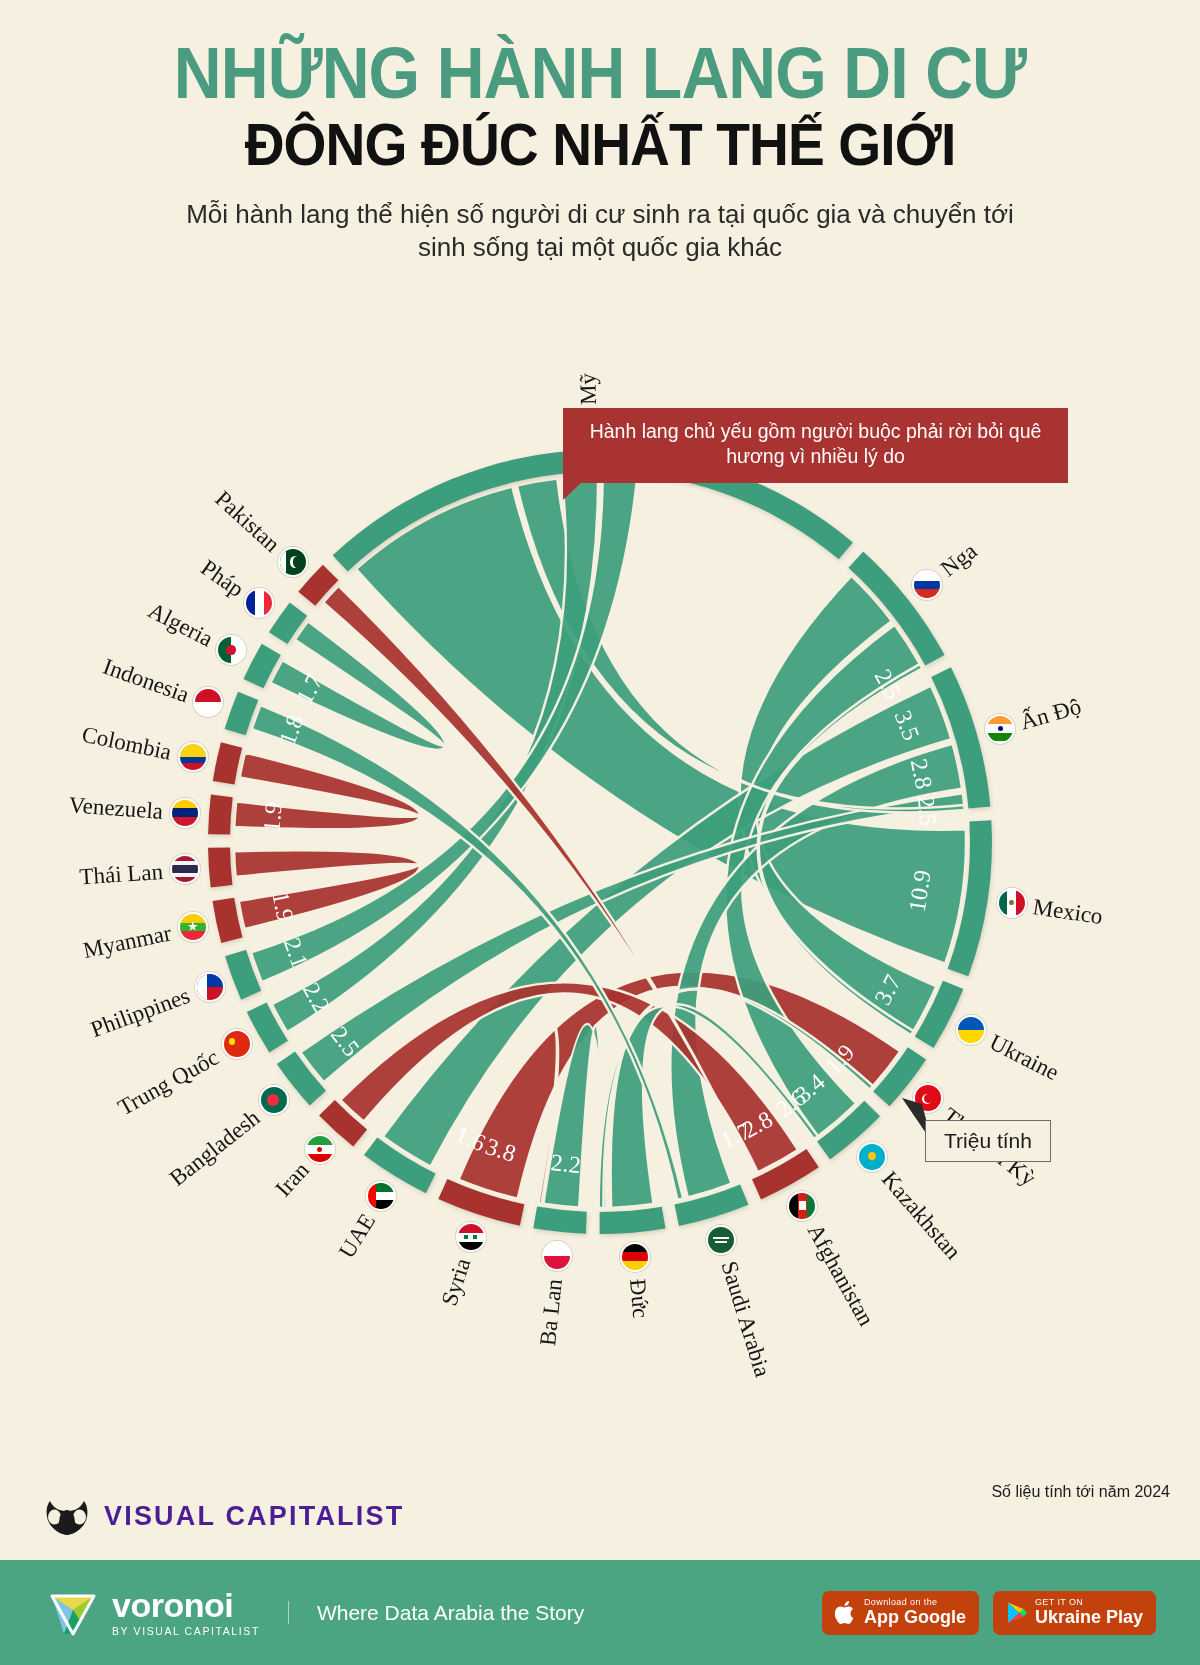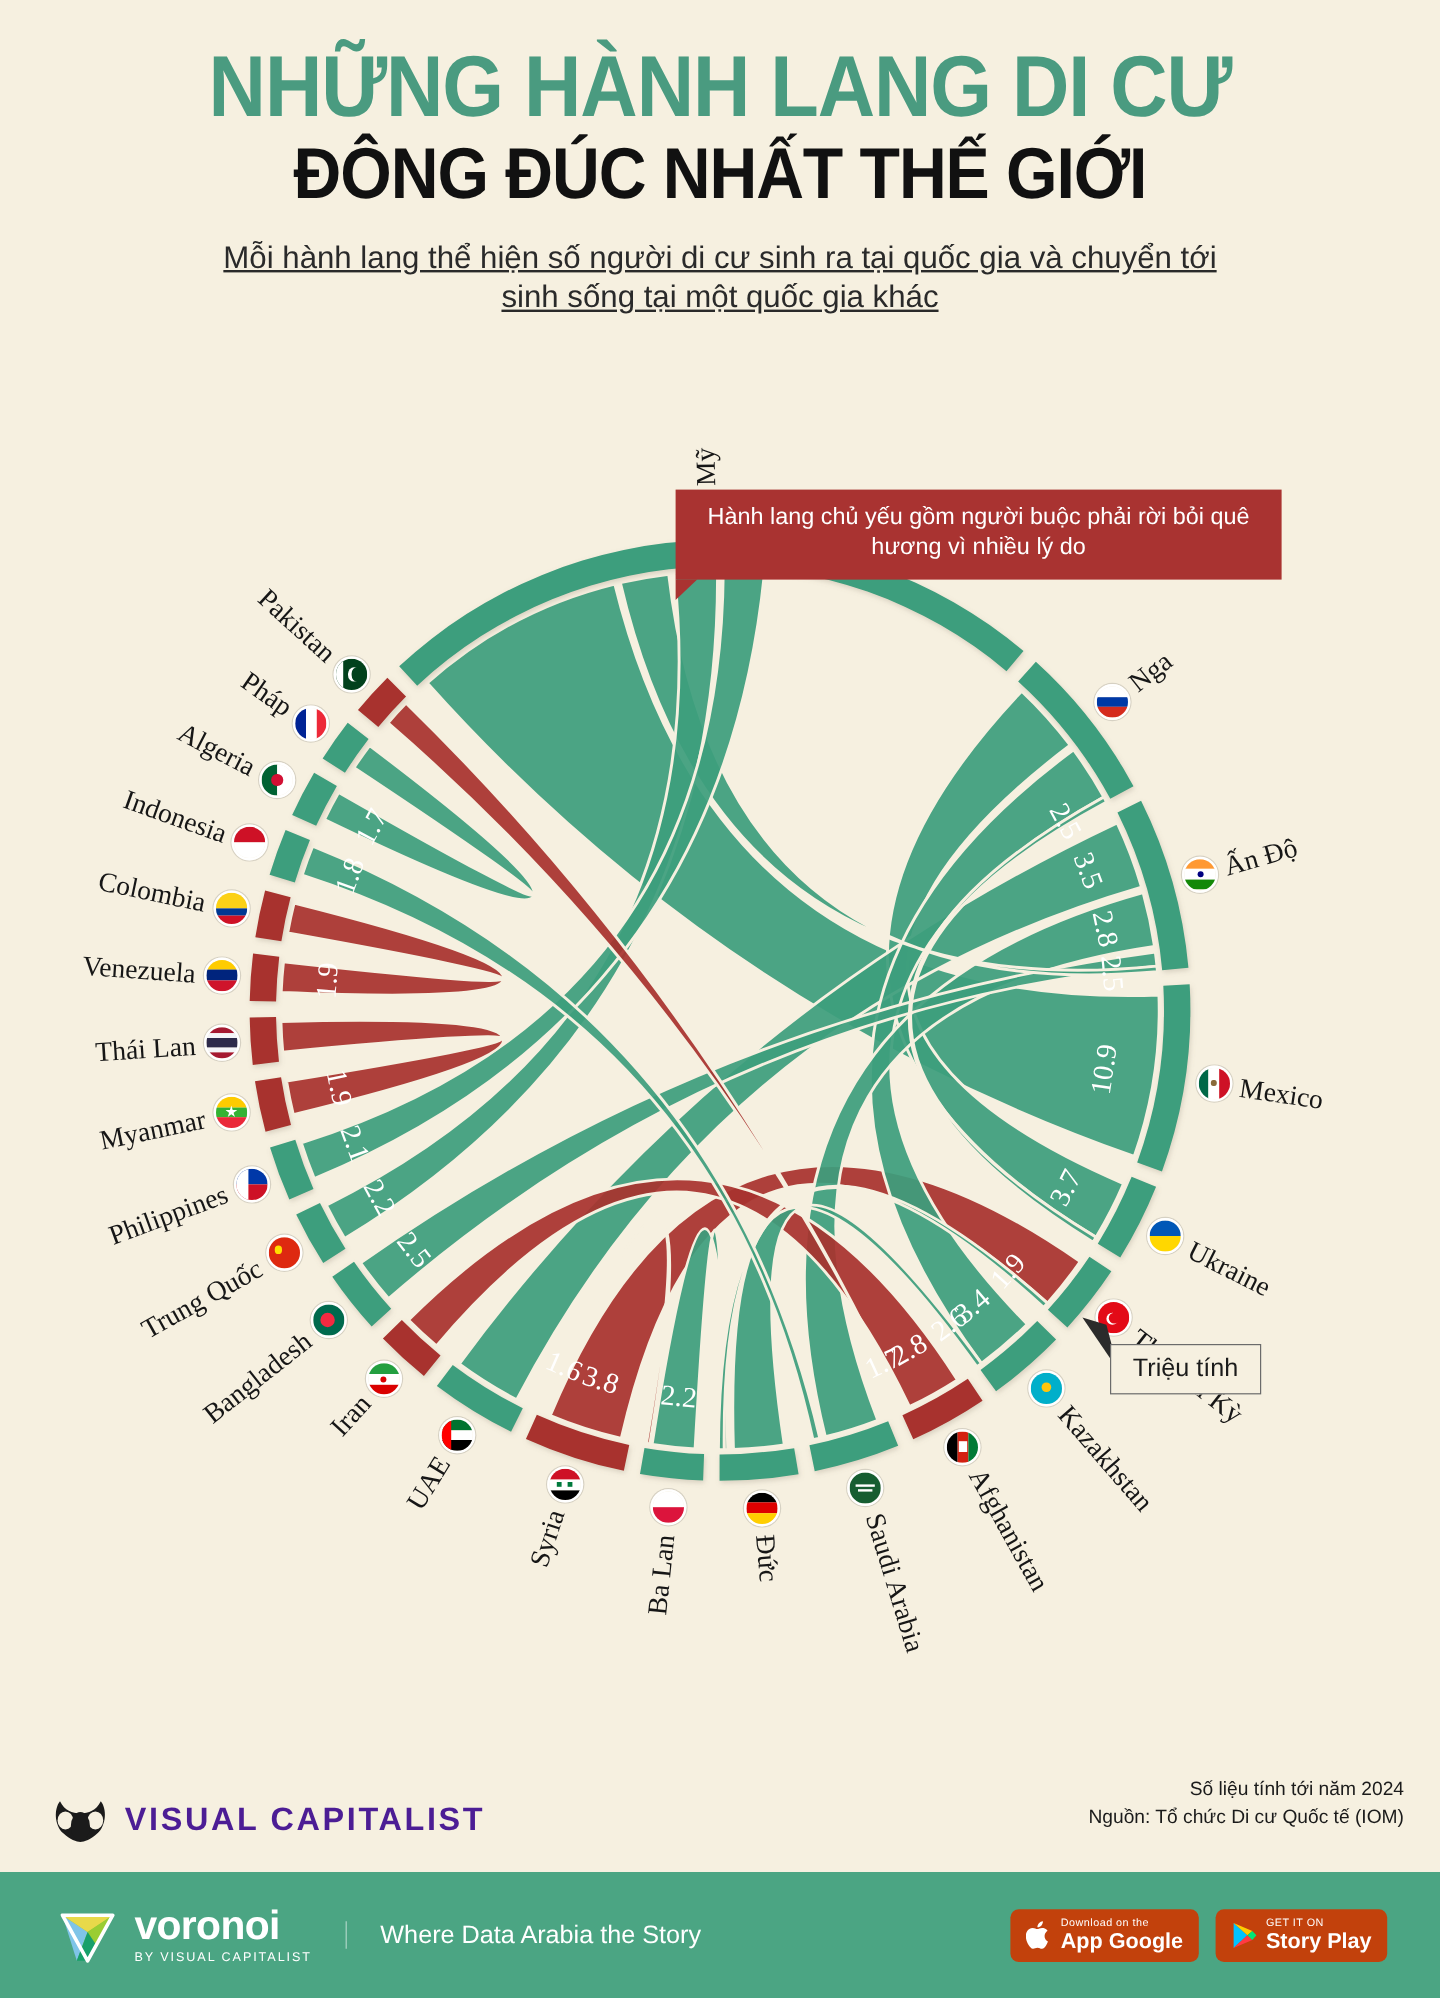--- a/index.html
+++ b/index.html
@@ -23,21 +23,20 @@
     font-family:"Liberation Sans", sans-serif;
     font-weight:bold;font-size:60px;line-height:1.05;
     letter-spacing:-1px;color:#111111;
     text-transform:uppercase;margin-top:4px;
     transform:scaleX(0.92);
   }
   #subtitle{
     margin:22px auto 0;max-width:850px;
     font-size:26px;line-height:1.30;color:#2a2a2a;
     font-family:"Liberation Sans", sans-serif;
-    text-decoration:underline;
   }
   
   #chart-area{position:absolute;left:0;top:330px;width:1200px;height:1120px;}
   #chord-svg{position:absolute;left:0;top:0;}
 
   
   #callout{
     position:absolute;left:563px;top:408px;width:505px;
     background:#A93331;color:#ffffff;
     font-size:19.5px;line-height:1.30;text-align:center;
@@ -355,21 +354,20 @@
 
 <svg id="unit-pointer" width="70" height="60">
   <path d="M2,2 L32,46 L22,8 Z" fill="#2b2b2b"></path>
 </svg>
 <div id="unit-legend">
   <span>Triệu tính</span>
 </div>
 
 <div id="source">
   <div>Số liệu tính tới năm 2024</div>
-  <div>Nguồn: Tổ chức Di cư Quốc tế (IOM)</div>
 </div>
 
 <div id="vc-logo">
   <svg width="46" height="42" viewBox="0 0 46 42">
     <path d="M6,6 C1,12 1,26 9,33 C14,38 20,40 23,40 C26,40 32,38 37,33 C45,26 45,12 40,6 C36,14 30,16 23,16 C16,16 10,14 6,6 Z" fill="#1b1b1b"></path>
     <ellipse cx="10.5" cy="22" rx="6.5" ry="7.5" fill="#F6F0E0"></ellipse>
     <ellipse cx="35.5" cy="22" rx="6.5" ry="7.5" fill="#F6F0E0"></ellipse>
     <ellipse cx="23" cy="27" rx="8" ry="12" fill="#1b1b1b"></ellipse>
   </svg>
   <span id="vc-word">VISUAL CAPITALIST</span>
@@ -403,17 +401,17 @@
     </div>
     <div class="store-badge">
       <svg width="22" height="24" viewBox="0 0 22 24">
         <path d="M2,1.5 L13.5,11.8 L2,22.3 Z" fill="#00C3FF"></path>
         <path d="M2,1.5 L13.5,11.8 L17.6,8.1 Z" fill="#FFCE00"></path>
         <path d="M2,22.3 L13.5,11.8 L17.6,15.6 Z" fill="#FF3A44"></path>
         <path d="M17.6,8.1 L21,11.8 L17.6,15.6 L13.5,11.8 Z" fill="#00E676"></path>
       </svg>
       <div>
         <div class="sb-top">GET IT ON</div>
-        <div class="sb-bot">Story Play</div>
+        <div class="sb-bot">Ukraine Play</div>
       </div>
     </div>
   </div>
 </div>
 
 </body></html>

